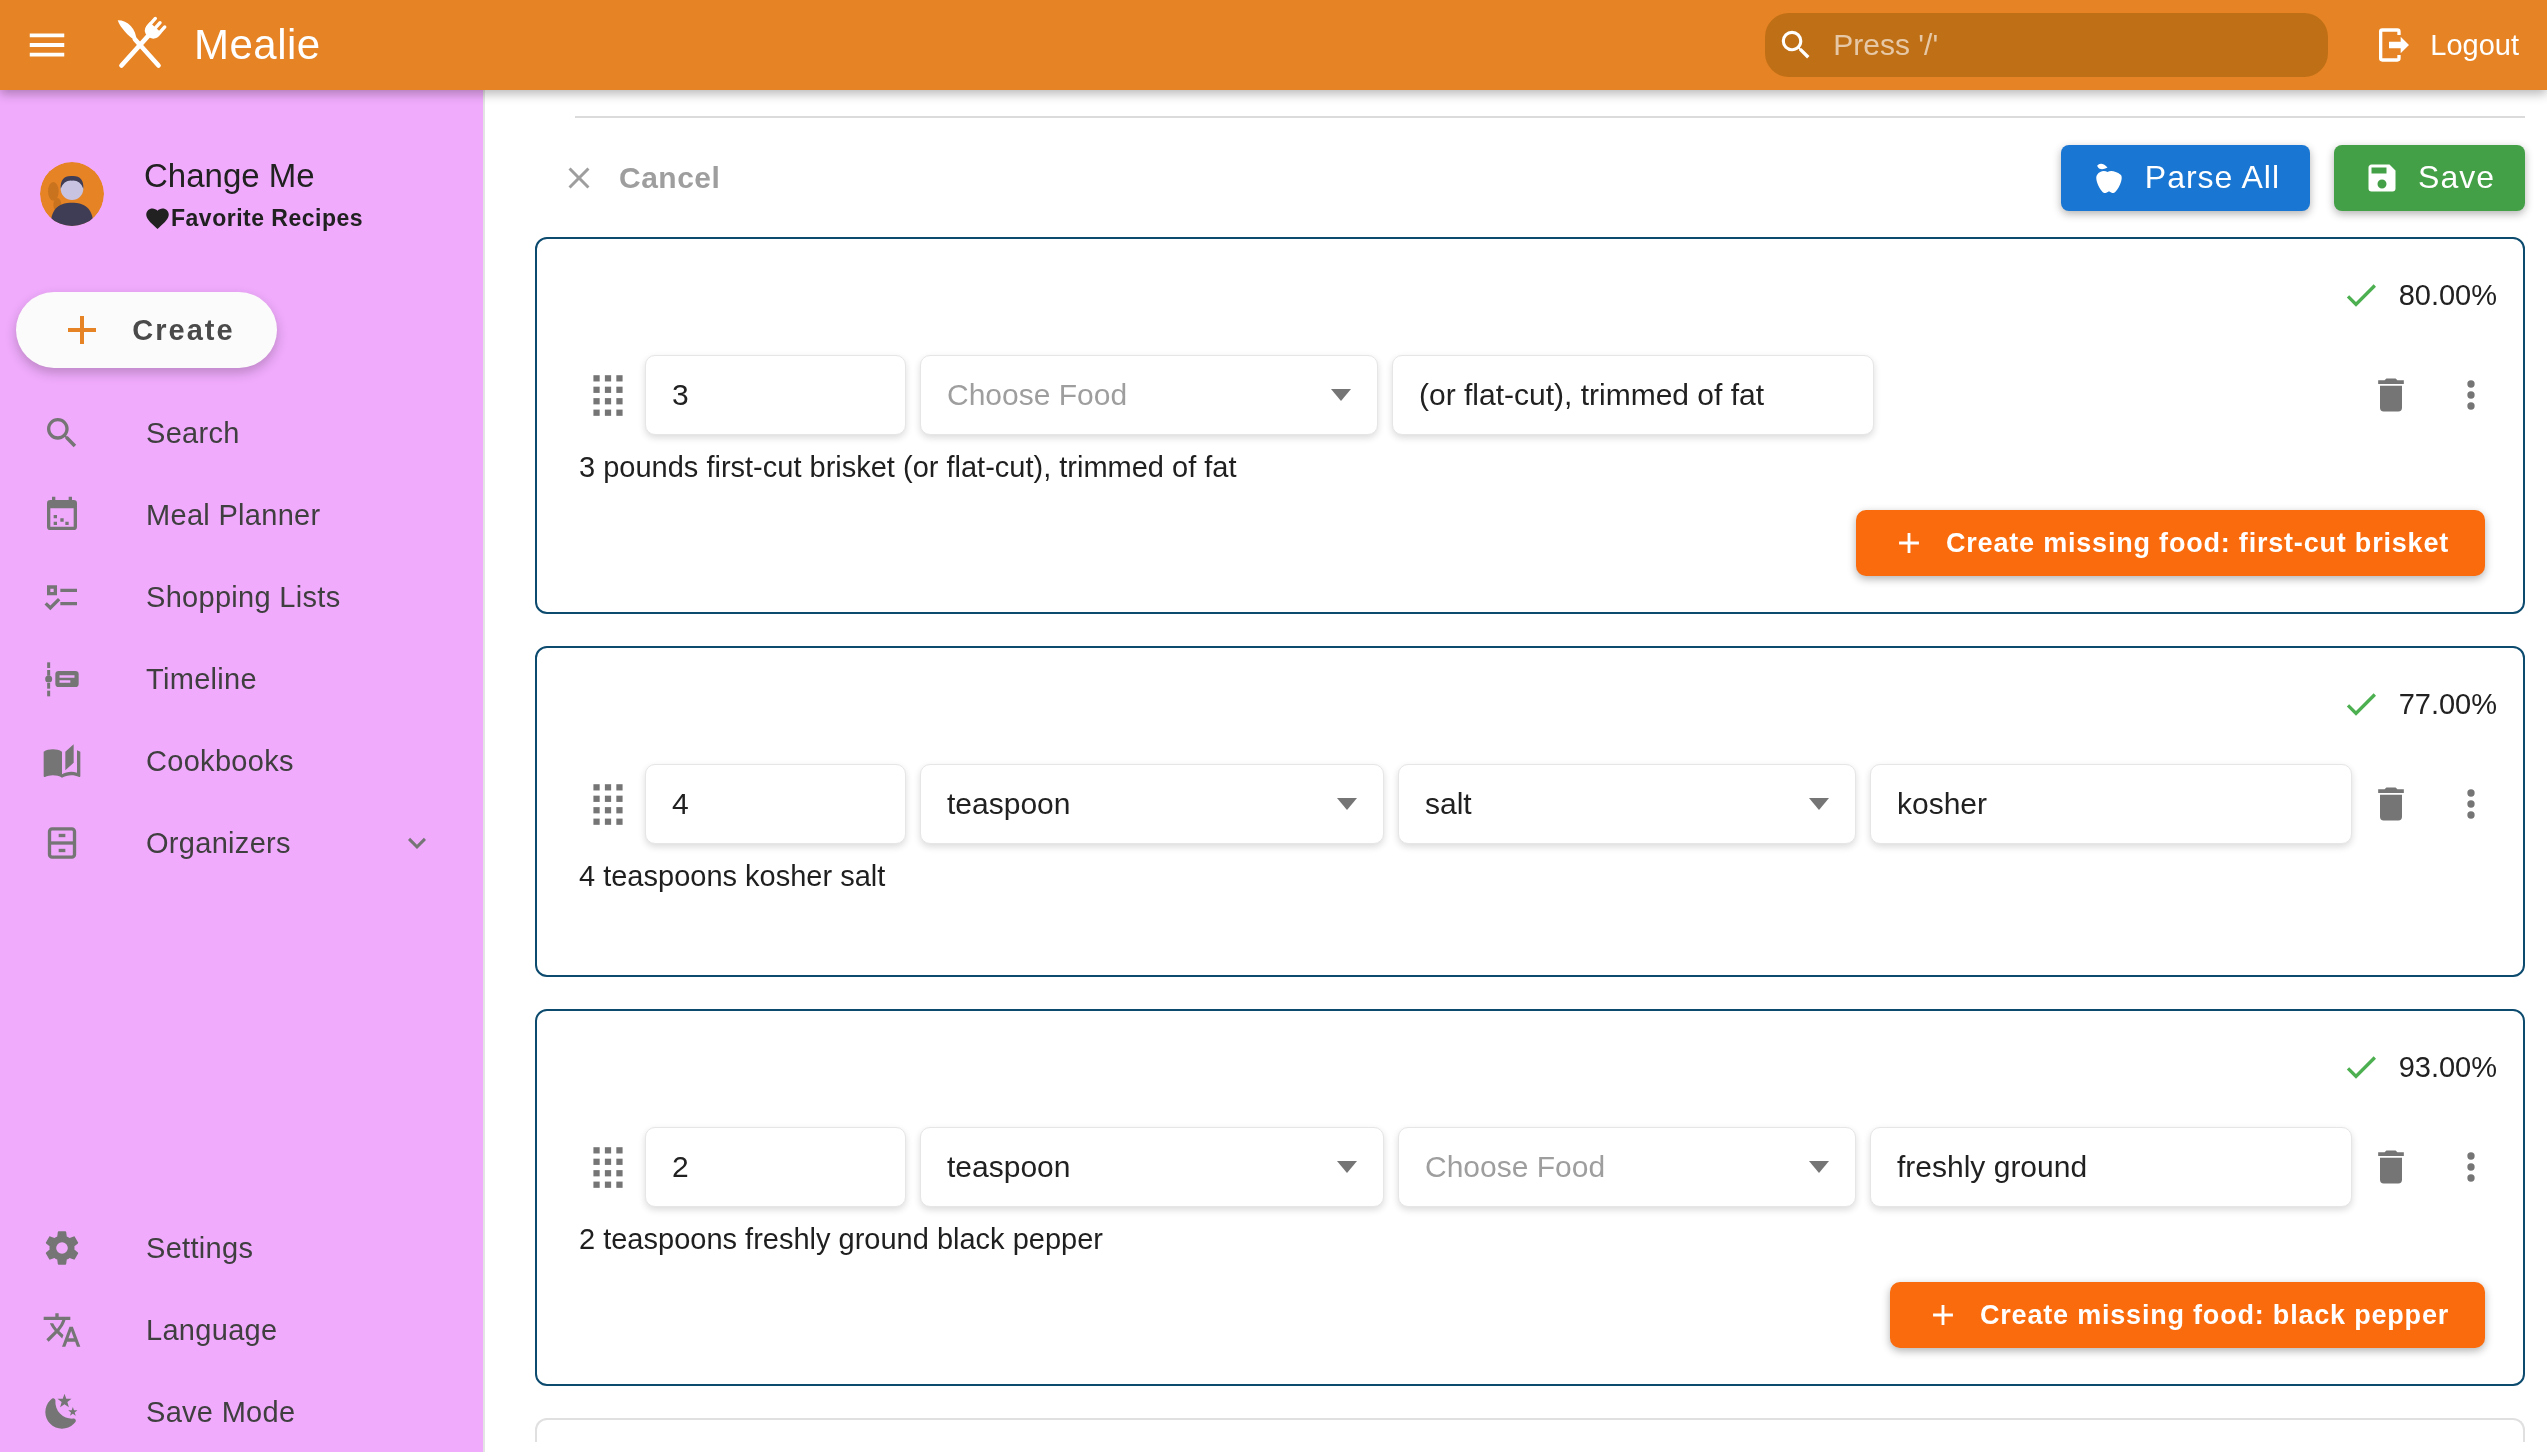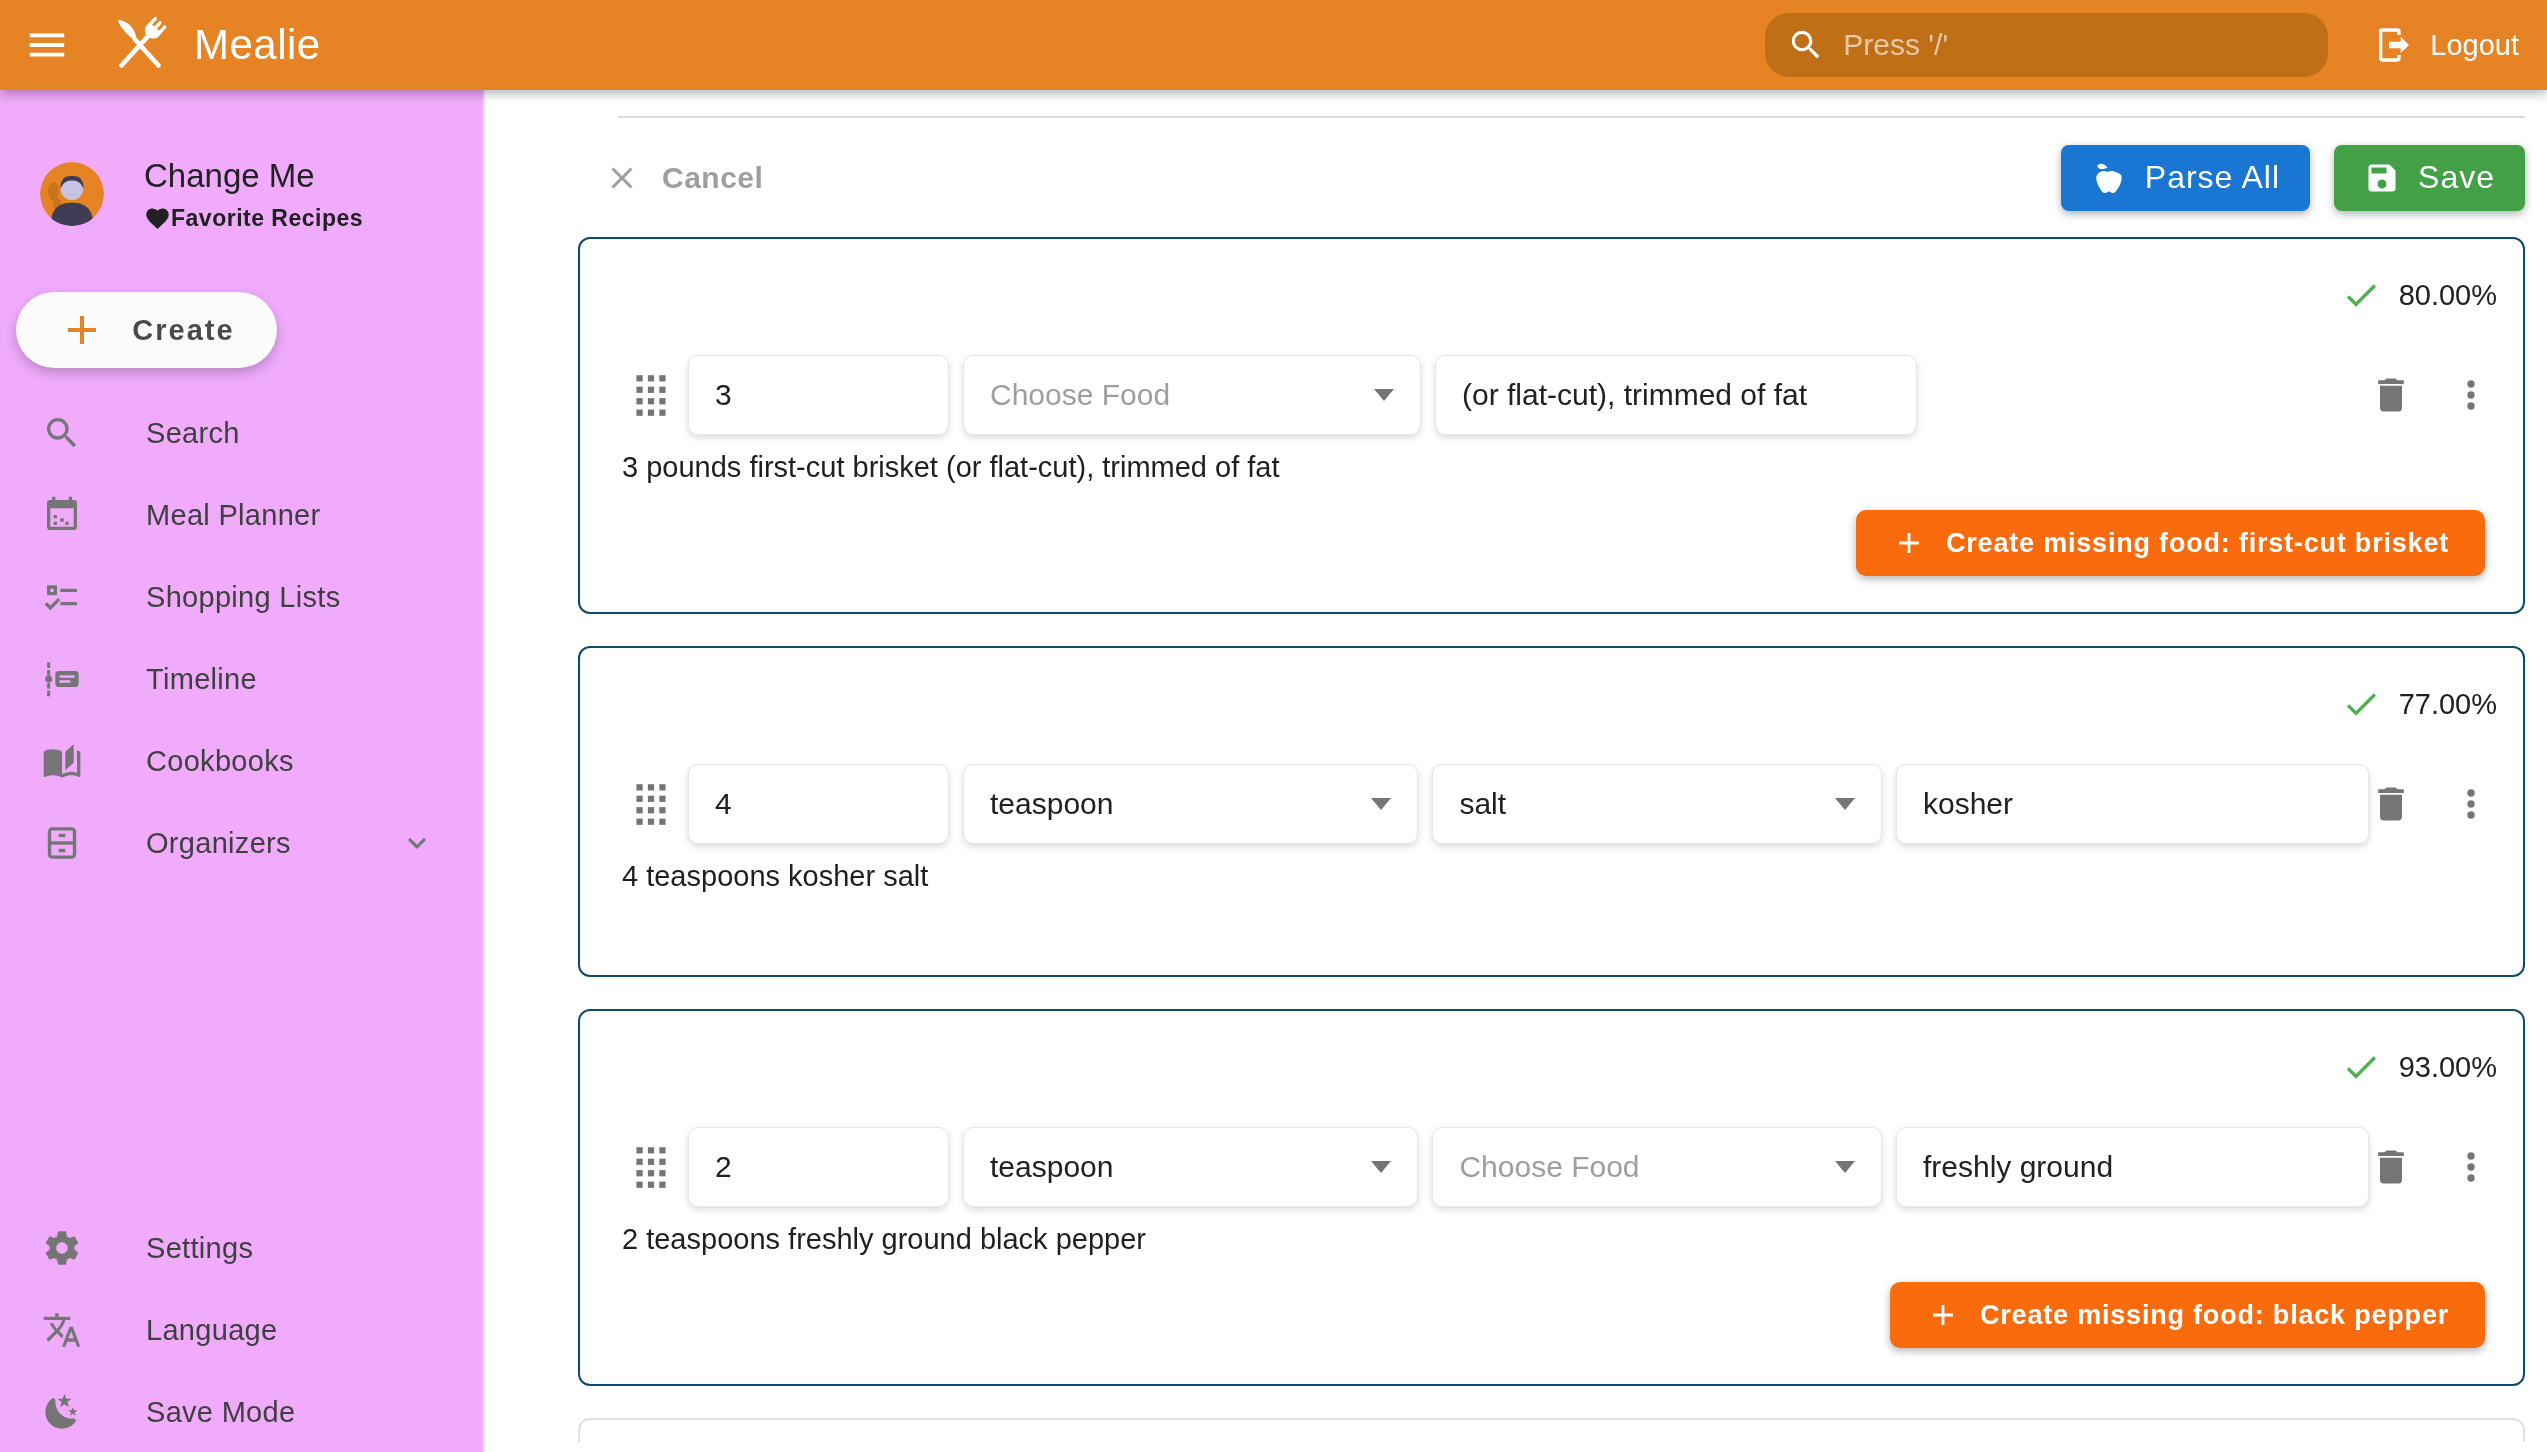--- a/index.html
+++ b/index.html
@@ -10,21 +10,21 @@
   
   .topbar { height:90px; flex:0 0 90px; background:#E58325; display:flex; align-items:center;
             padding:0 28px 0 24px; box-shadow:0 4px 10px rgba(0,0,0,0.28); position:relative; z-index:10; }
   .icon-btn { background:none; border:none; cursor:pointer; display:flex; align-items:center; }
   .topbar svg { display:block; }
   .menu-btn { margin-right:30px; }
   .logo { margin-right:14px; display:flex; align-items:center; }
   .app-title { color:#fff; font-size:42px; font-weight:500; letter-spacing:0.5px; }
   .spacer { flex:1; }
   .searchbar { width:563px; height:64px; background:#BF6F15; border-radius:24px; display:flex;
-               align-items:center; padding:0 22px; margin-right:46px; cursor:text; }
+               align-items:center; padding:0 12px; margin-right:46px; cursor:text; }
   .search-placeholder { color:rgba(255,255,255,0.62); font-size:30px; margin-left:18px; }
   .logout { background:none; border:none; display:flex; align-items:center; gap:16px; cursor:pointer; }
   .logout span.lbl { color:#fff; font-size:29px; font-weight:500; }
 
   
   .body-row { flex:1; display:flex; min-height:0; }
 
   
   .sidebar { width:485px; flex:0 0 485px; border-right:2px solid #E4E4E4; display:flex;
              flex-direction:column; padding-top:58px; background:#f0abfc; }
@@ -39,21 +39,21 @@
                 justify-content:center; gap:26px; cursor:pointer; }
   .create-btn .lbl { font-size:29px; font-weight:600; color:#4A4A4A; letter-spacing:2px; }
   nav { margin-top:24px; }
   .nav-item { height:82px; display:flex; align-items:center; padding:0 0 0 42px; cursor:pointer; }
   .nav-icon { width:40px; display:flex; justify-content:center; }
   .nav-label { margin-left:64px; font-size:29px; font-weight:500; color:#3F3F3F; letter-spacing:0.3px; }
   .chev { margin-left:auto; margin-right:48px; display:flex; }
   .nav-bottom { margin-top:auto; }
 
   
-  .content { flex:1; padding:0 22px 0 50px; display:flex; flex-direction:column; min-width:0;margin-left:43px; }
+  .content { flex:1; padding:0 22px 0 50px; display:flex; flex-direction:column; min-width:0; }
   .content-topline { border-top:2px solid #DBDBDB; margin:26px 0 0 40px; }
   .actionbar { height:119px; display:flex; align-items:center; }
   .cancel { background:none; border:none; display:flex; align-items:center; gap:22px; cursor:pointer;
             margin-left:26px; }
   .cancel .lbl { font-size:30px; font-weight:600; color:#9E9E9E; letter-spacing:0.5px; }
   .btn { height:66px; border:none; border-radius:8px; display:flex; align-items:center; gap:18px;
          padding:0 30px; color:#fff; font-size:32px; font-weight:500; letter-spacing:1px; cursor:pointer;
          box-shadow:0 3px 8px rgba(0,0,0,0.3); }
   .btn.blue { background:#1976D2; }
   .btn.green { background:#43A047; margin-left:24px; }

